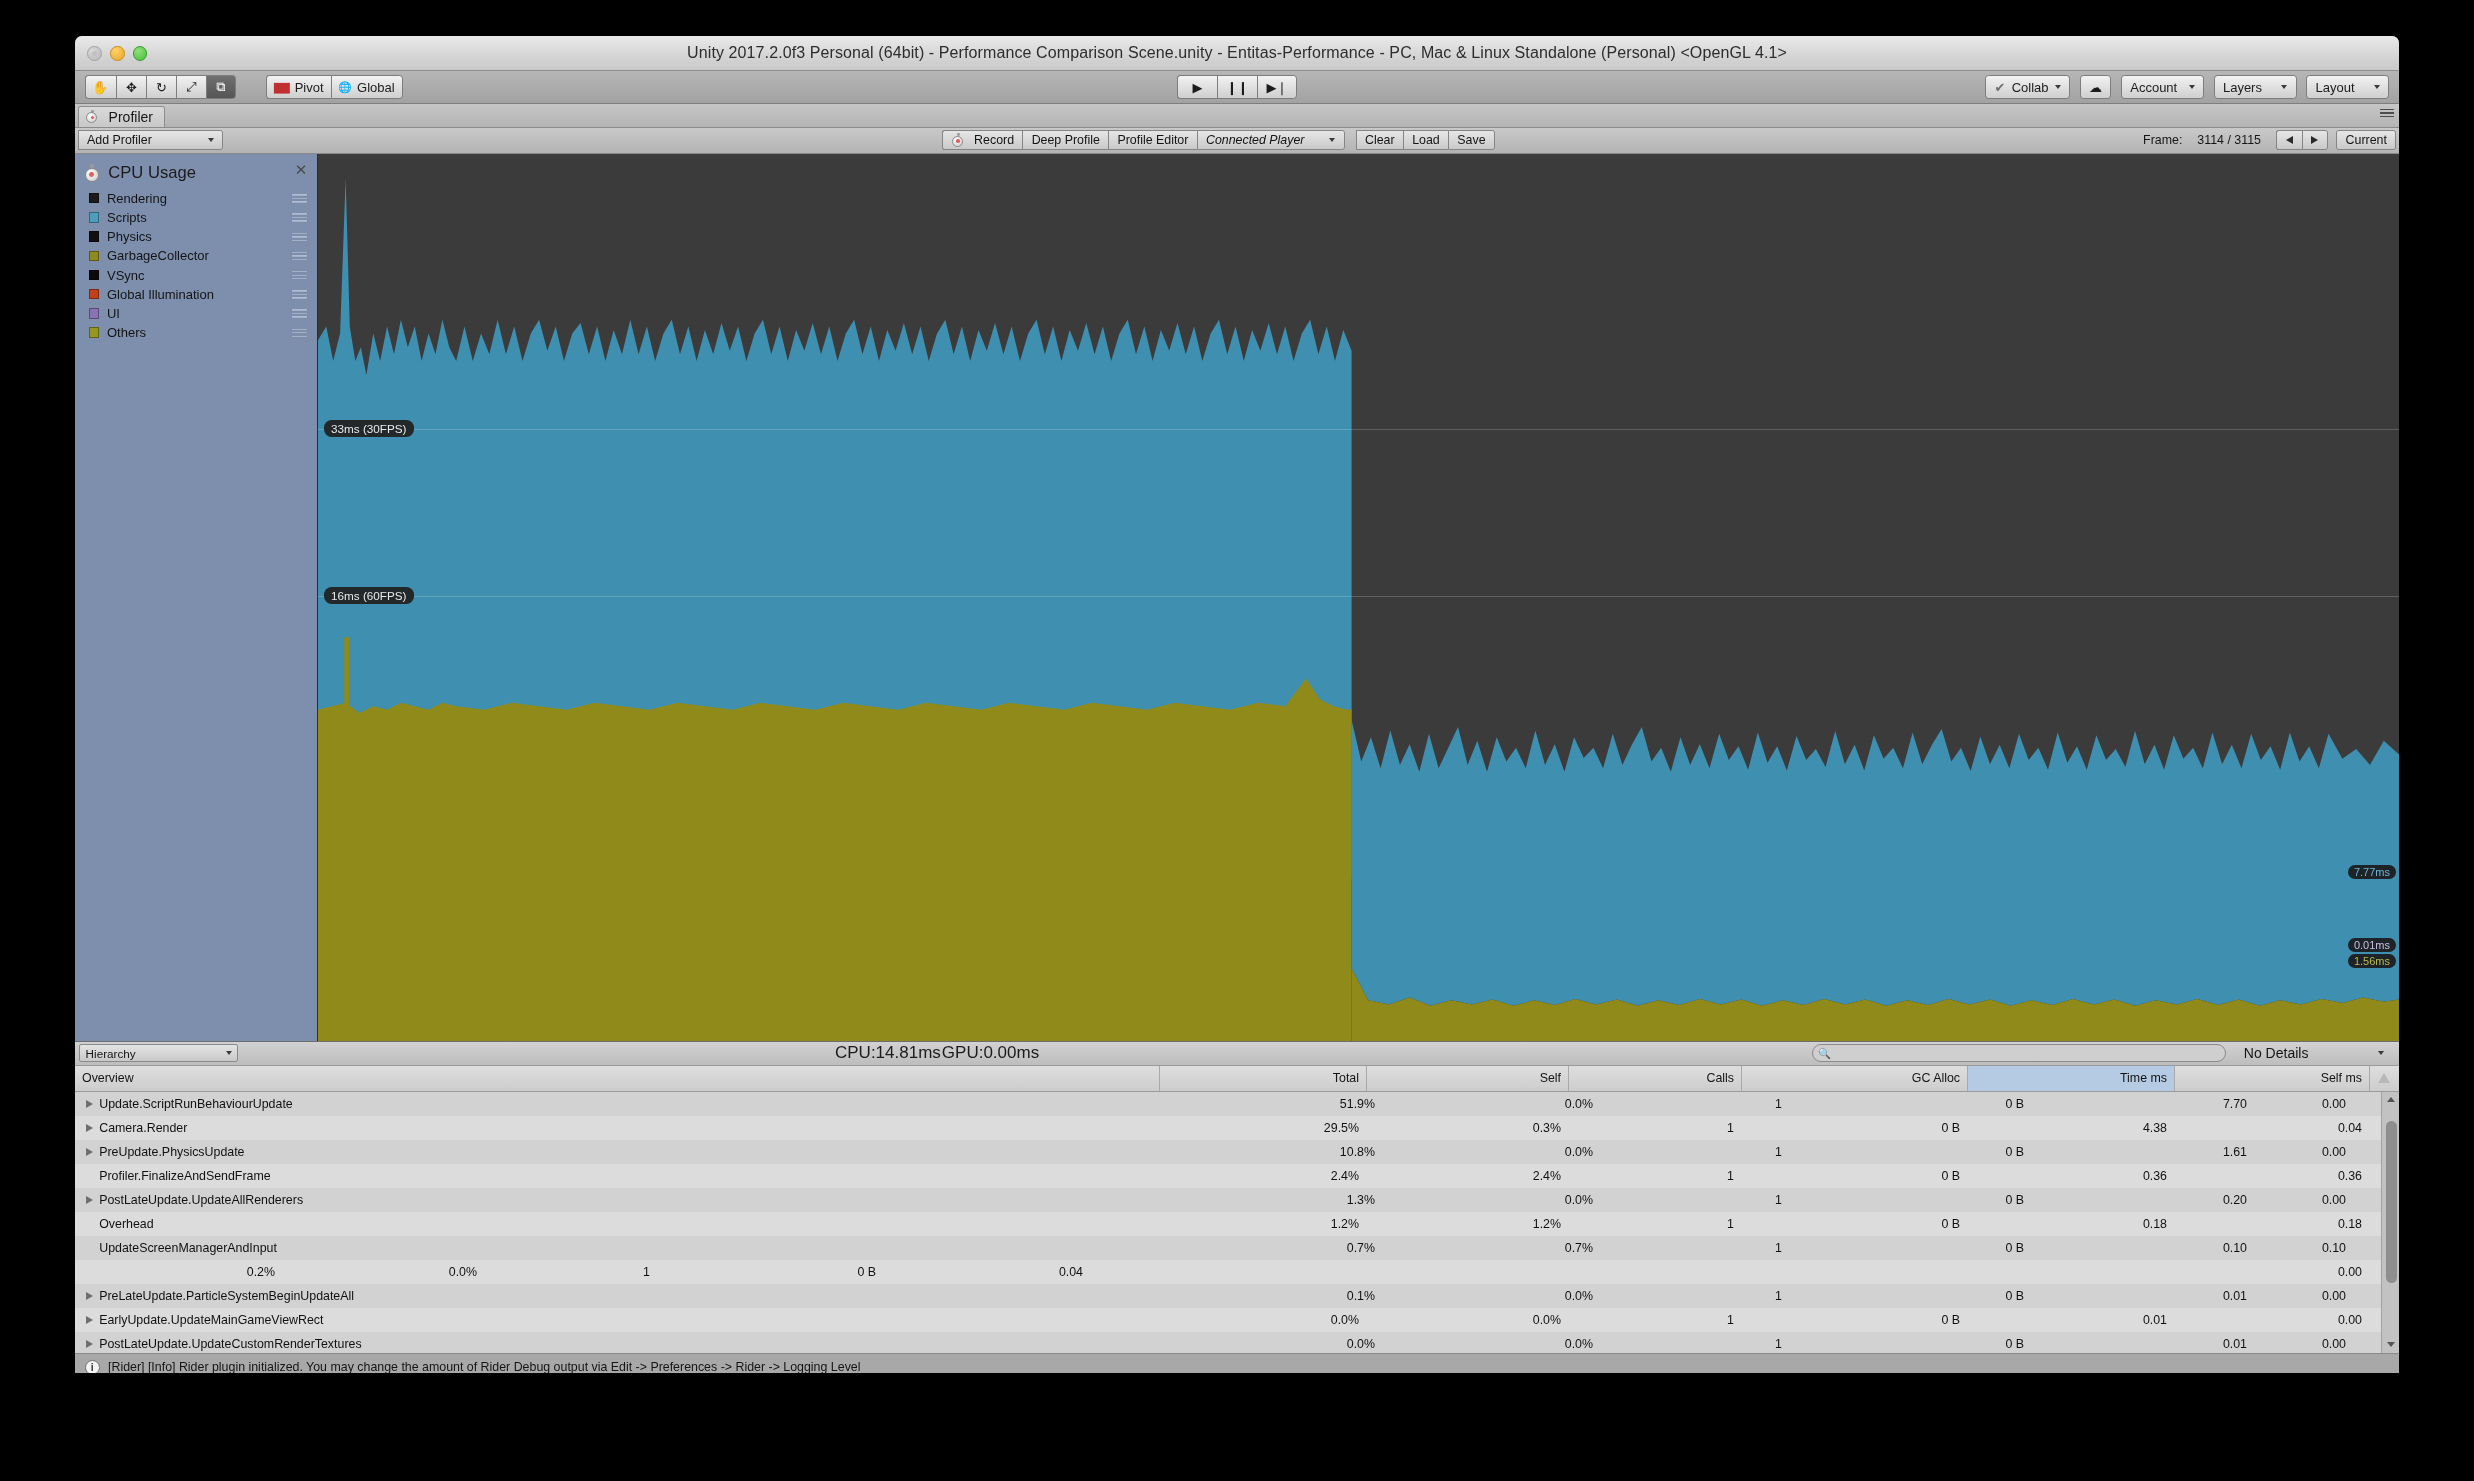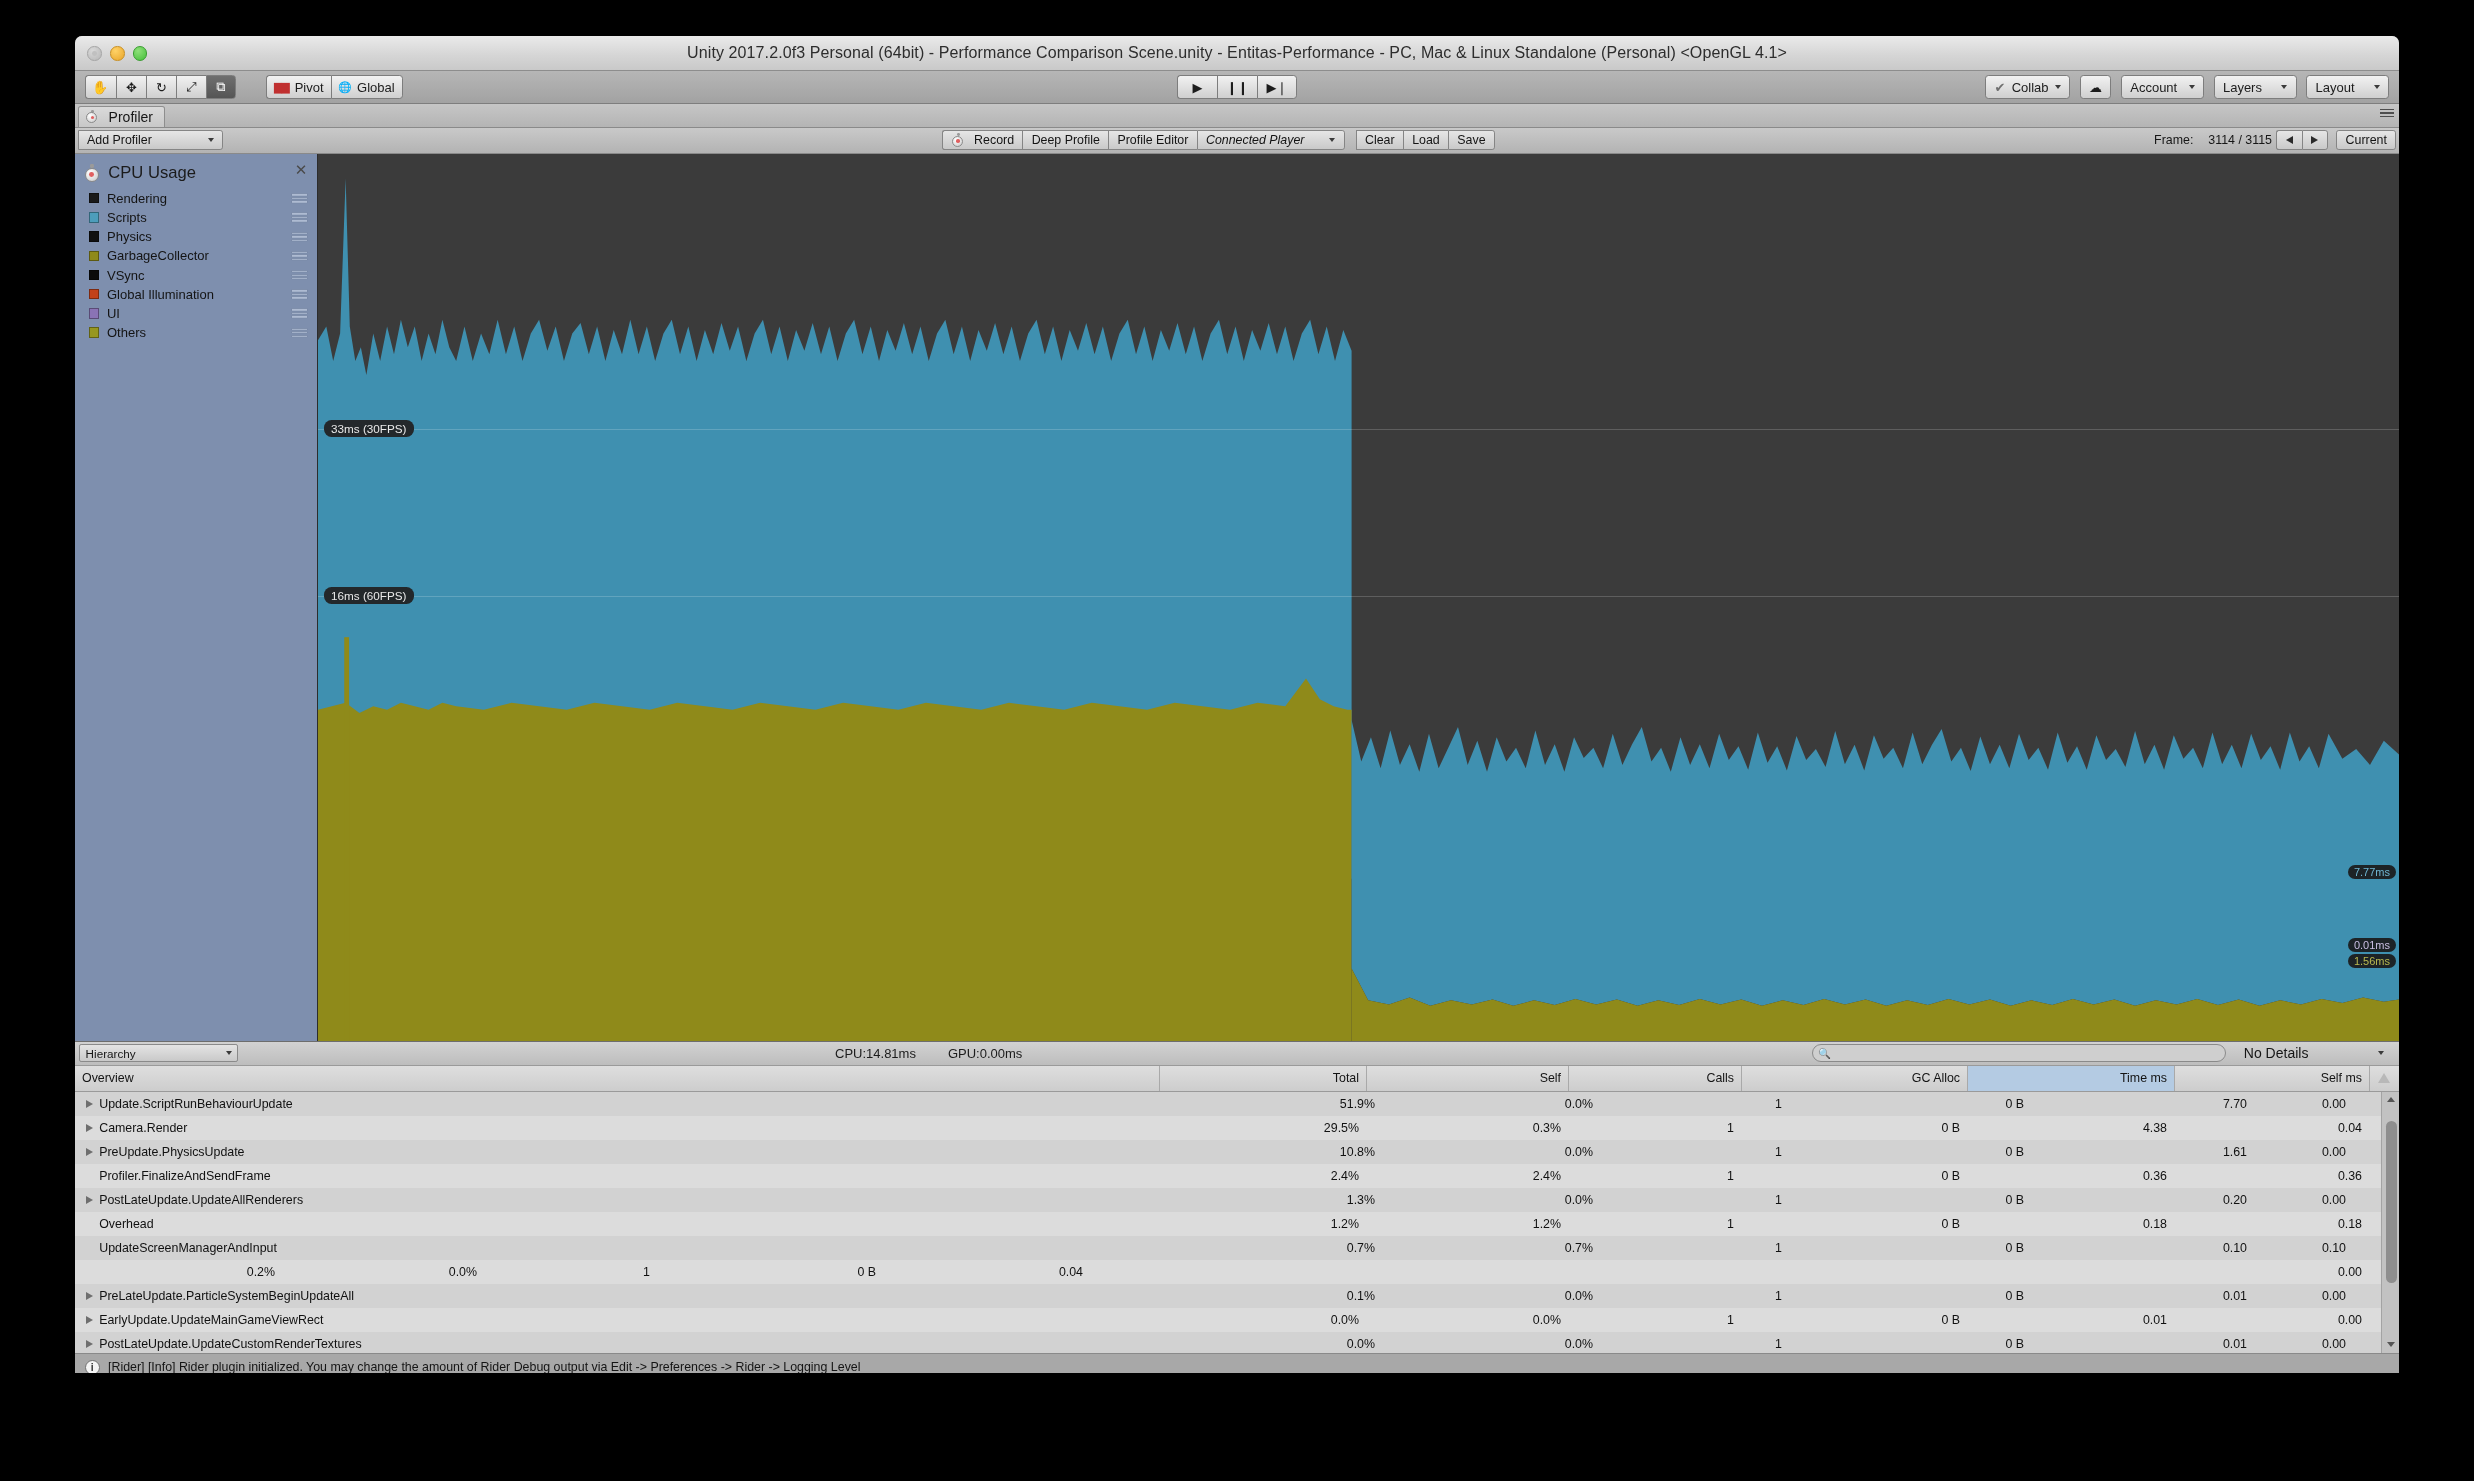--- a/index.html
+++ b/index.html
@@ -100,21 +100,21 @@
     border:0.7px solid #858585; border-right-width:0;
     display:flex;align-items:center;gap:4.8px;
     font-size:12.4px;color:#141414;white-space:nowrap;
   }
   .ptb:first-child{border-radius:2.8px 0 0 2.8px;}
   .ptb.endcap{border-right-width:0.7px;border-radius:0 2.8px 2.8px 0;}
   .ptb.solo{border-radius:2.8px;border-right-width:0.7px;}
   .ptb-dd { min-width:138px; justify-content:space-between;}
   .frame-area{position:absolute;right:2.8px;display:flex;align-items:center;gap:0;}
   .frame-lbl{font-size:12.4px;color:#161616;margin-right:15px;}
-  .frame-val{font-size:12.4px;color:#161616;margin-right:4px;}
+  .frame-val{font-size:12.4px;color:#161616;margin-right:15px;}
   .arrowbtn{height:19.3px;width:26px;background:linear-gradient(to bottom,#e6e6e6,#c9c9c9);
     border:0.7px solid #858585;display:flex;align-items:center;justify-content:center;}
   .arrowbtn:first-of-type{border-radius:2.8px 0 0 2.8px;border-right-width:0;}
   .arrowbtn.r{border-radius:0 2.8px 2.8px 0;}
   .tri-l{width:0;height:0;border-top:4.8px solid transparent;border-bottom:4.8px solid transparent;border-right:7px solid #2a2a2a;}
   .tri-r{width:0;height:0;border-top:4.8px solid transparent;border-bottom:4.8px solid transparent;border-left:7px solid #2a2a2a;}
 
   
   .graph-wrap { position: relative; height: 887px; background:#4d7c0f; display:flex;}
   .legend {
@@ -143,21 +143,21 @@
 
   
   .hier-bar {
     height: 25px; background: linear-gradient(to bottom,#d2d2d2,#bdbdbd);
     border-top:0.7px solid #6d6d6d; border-bottom:0.7px solid #9a9a9a;
     display:flex; align-items:center; position:relative; padding:0 4.1px;
   }
   .hier-dd { width:159px; height:18px; background:linear-gradient(to bottom,#e4e4e4,#c9c9c9);
     border:0.7px solid #8a8a8a; border-radius:2.1px; display:flex; align-items:center;
     justify-content:space-between; padding:0 5.5px; font-size:11.7px; color:#161616;}
-  .cpu-gpu { position:absolute; left:760px; font-size:13px; color:#1c1c1c; display:flex; gap:32px;}
+  .cpu-gpu { position:absolute; left:760px; font-size:17px; color:#1c1c1c; display:flex; gap:1px;}
   .search-wrap { position:absolute; right:173px; width:414px; }
   .search-input {
     width:100%; height:18px; border-radius:9px; border:0.7px solid #8a8a8a;
     background:#cfcfcf; font-size:11px; padding-left:21px; color:#2a2a2a;
     font-family:"Liberation Sans",sans-serif;
   }
   .search-glyph{position:absolute; left:6.2px; top:2.8px; font-size:10.4px; color:#5a5a5a;}
   .details-dd { position:absolute; right:9.7px; width:151px; height:18px;
     display:flex; align-items:center; justify-content:space-between; padding:0 5.5px;
     font-size:14px; color:#161616;}

